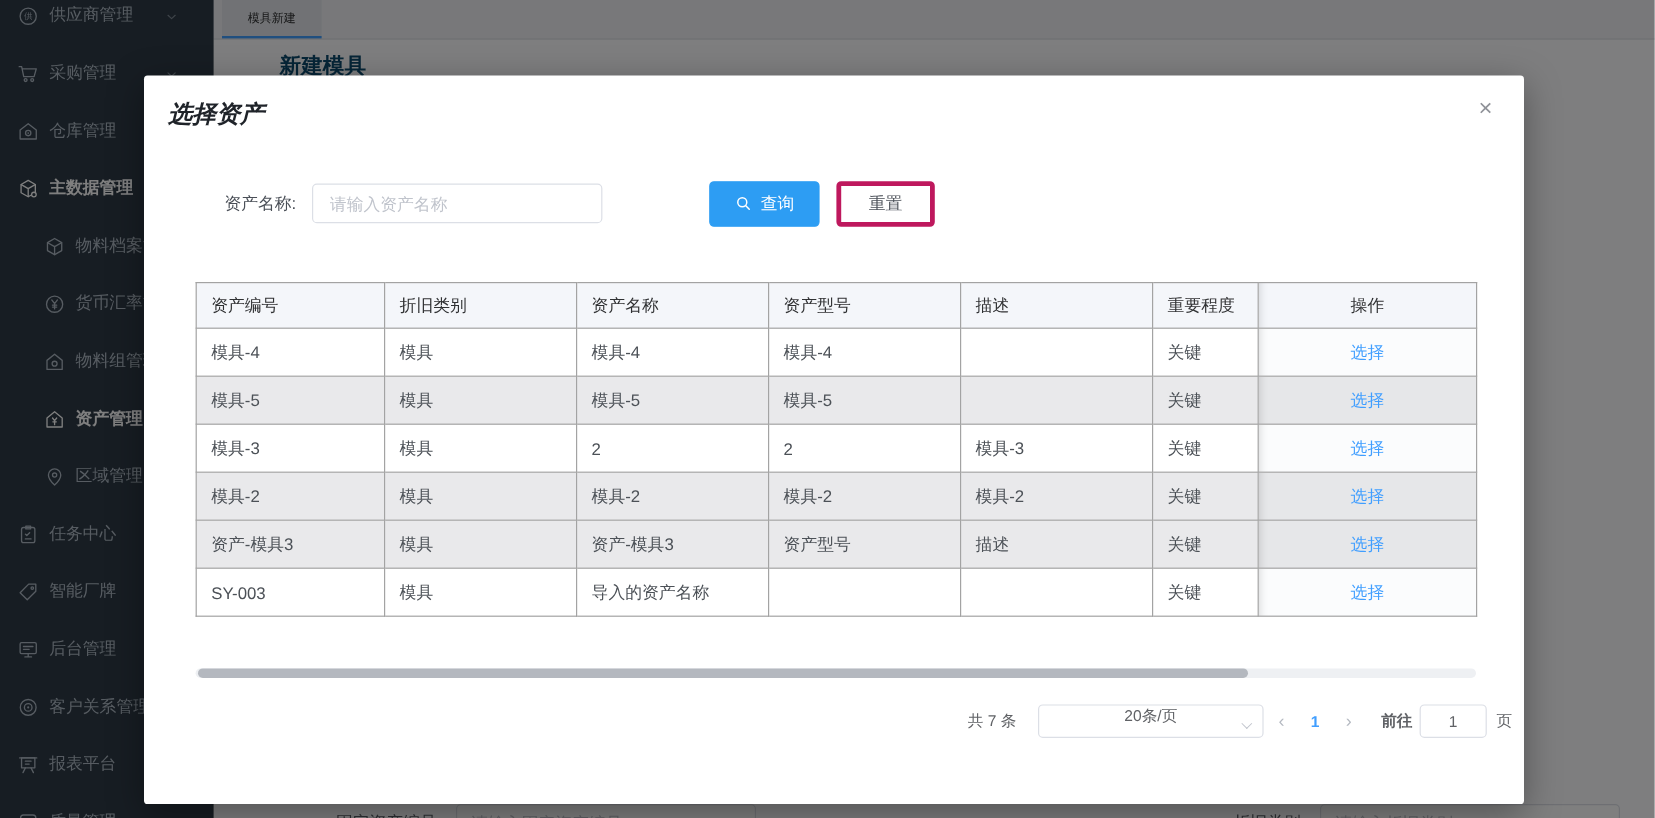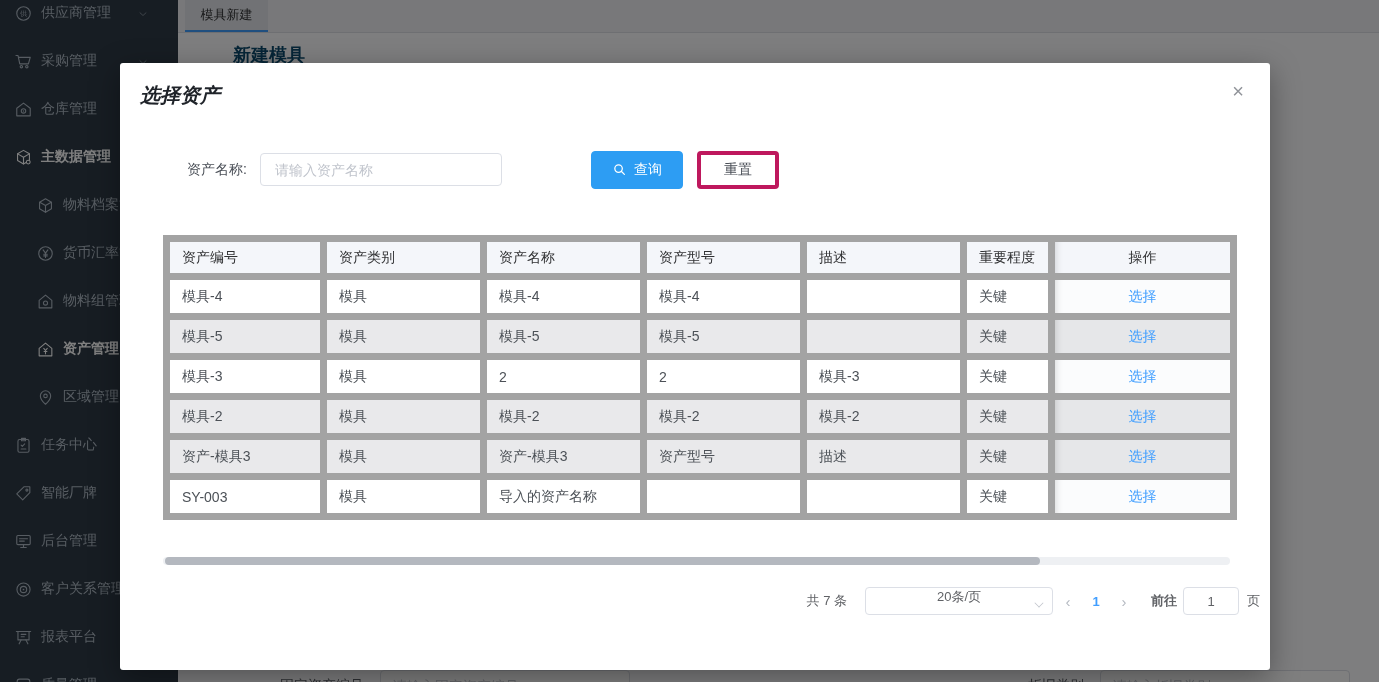--- a/index.html
+++ b/index.html
@@ -19,21 +19,21 @@
   .side-item .ic svg { width:19px; height:19px; }
   .side-item .chev { position:absolute; left:137px; top:50%; margin-top:-6px;
     width:12px; height:12px; color:#7d8893; }
   .side-item .chev svg { width:12px; height:12px; }
 
   
   .content { position:absolute; left:178px; top:0; right:0; bottom:0; background:#fdfdfe; z-index:0; }
   .tabbar { height:33px; background:#f0f1f4; border-bottom:1px solid #dcdfe4; display:flex; }
   .tab { margin-left:7px; width:83px; height:32px; background:#e2e5ea;
     border-bottom:2px solid #409eff; display:flex; align-items:center; justify-content:center;
-    font-size:13px; color:#303133; cursor:pointer; }
+    font-size:10px; color:#303133; cursor:pointer; }
   .page-title { margin:10px 0 0 55px; font-size:18px; font-weight:bold; color:#0c4a6e; }
   .bg-form { position:absolute; left:0; top:668px; width:100%; height:14px; }
   .bg-field { position:absolute; top:2px; display:flex; align-items:center; font-size:14px; color:#5a5e66; }
   .bg-field .fld-input { width:250px; height:32px; border:1px solid #dcdfe6; border-radius:4px;
     padding:0 12px; font-size:14px; color:#5a5e66; background:#fff; margin-left:12px; }
   .bg-field .fld-input::placeholder { color:#c0c4cc; }
   .bg-field.f1 { left:102px; }
   .bg-field.f2 { left:850px; }
 
   
@@ -53,21 +53,21 @@
   .search-row .asset-input::placeholder { color:#c0c4cc; }
   .btn { height:38px; border-radius:4px; font-size:14px; cursor:pointer;
     display:inline-flex; align-items:center; justify-content:center; }
   .btn-primary { width:92px; margin-left:89px; background:#2d9df3; border:1px solid #2d9df3; color:#fff; }
   .btn-primary svg { width:15px; height:15px; margin-right:7px; }
   .btn-plain { width:82px; margin-left:14px; background:#fff; border:4px solid #be185d; color:#4a4f57; }
 
   
   .table-wrap { position:absolute; left:43px; top:172px; width:1067px; }
   table { width:1067px; border-collapse:collapse; table-layout:fixed; }
-  th, td { border:7px solid #a3a3a3; font-size:14px; padding:0 12px; text-align:left;
+  th, td { border:1px solid #a3a3a3; font-size:14px; padding:0 12px; text-align:left;
     overflow:hidden; white-space:nowrap; }
   th { height:38px; background:#f4f6fa; color:#303133; font-weight:500; }
   td { height:40px; color:#4c5157; background:#fff; }
   tr.stripe td { background:#e9e9eb; }
   th.op, td.op { text-align:center; box-shadow:inset 10px 0 8px -10px rgba(0,0,0,0.18); }
   td.op { background:#fbfcfd; }
   tr.stripe td.op { background:#e6e7e9; }
   td.op a { color:#409eff; text-decoration:none; cursor:pointer; }
 
   .hscroll { position:absolute; left:43px; top:494px; width:1067px; height:8px;
@@ -317,21 +317,21 @@
             <col style="width:160px">
             <col style="width:160px">
           <col style="width:160px">
             <col style="width:160px">
             <col style="width:88px">
             <col style="width:182px">
         </colgroup>
         <thead>
             <tr id="thead-row">
               <th>资产编号</th>
-              <th>资产类别</th>
+              <th>折旧类别</th>
               <th>资产名称</th>
               <th>资产型号</th>
               <th>描述</th>
               <th>重要程度</th>
               <th class="op">操作</th>
             </tr>
           </thead>
         <tbody id="tbody">
             <tr>
               <td>模具-4</td>

